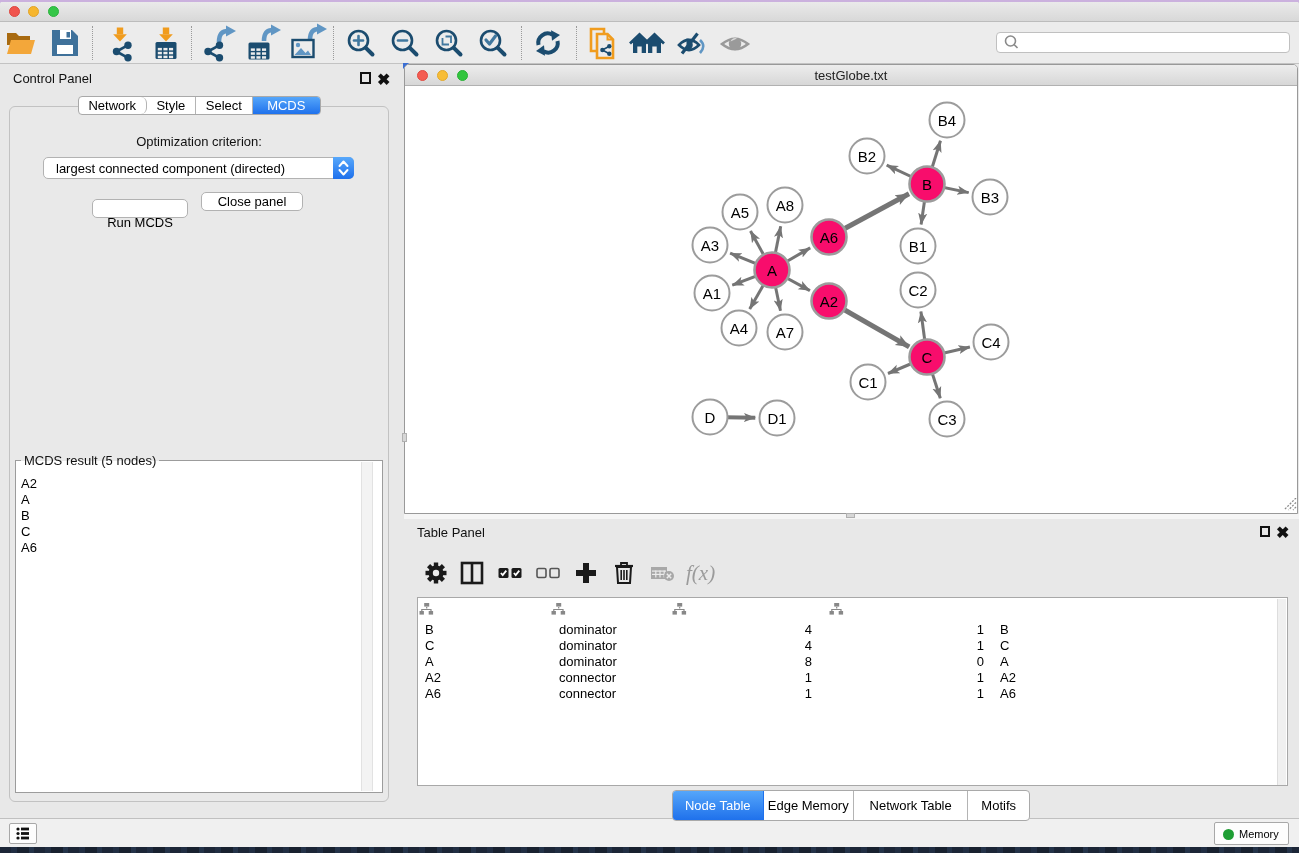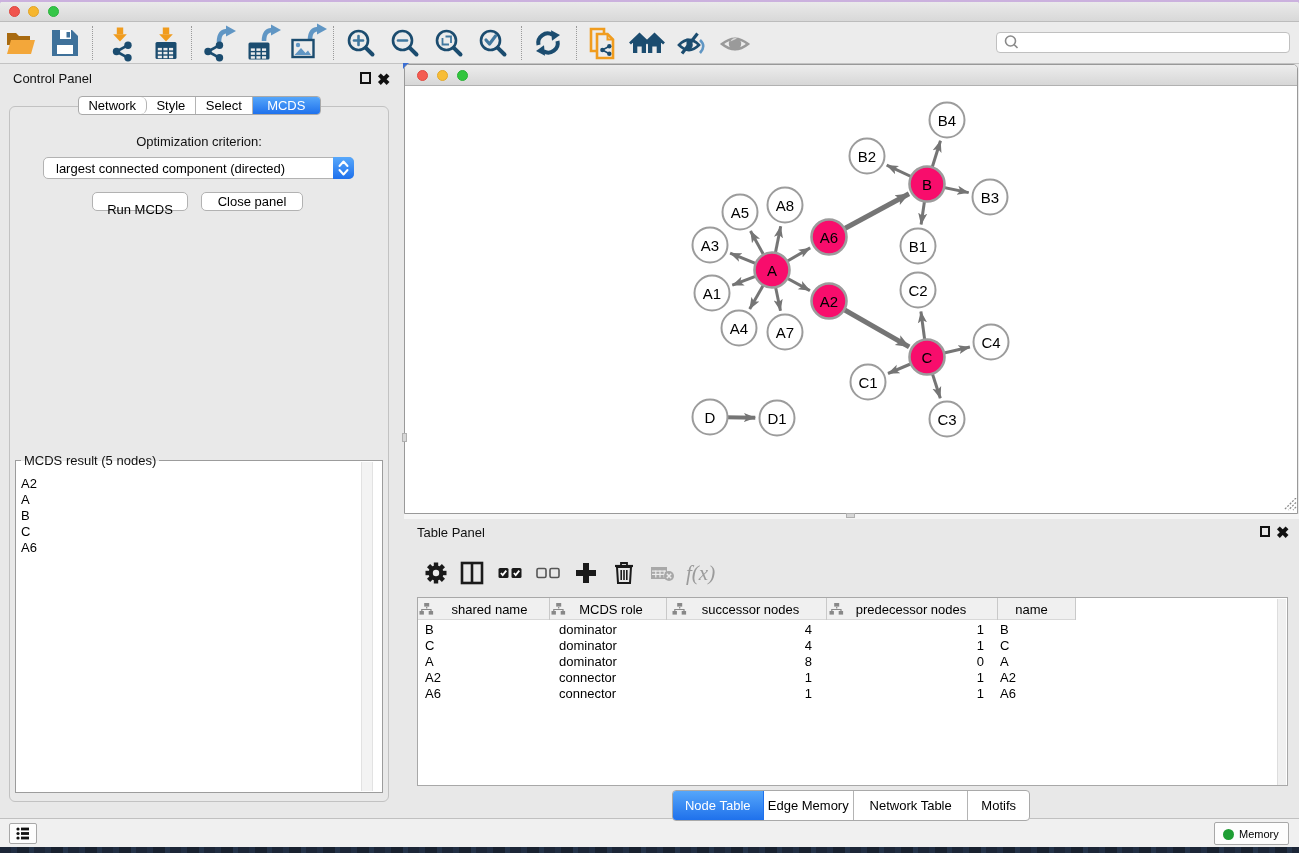--- a/index.html
+++ b/index.html
@@ -33,21 +33,21 @@
 .seg .sel { background:linear-gradient(#55a6fa,#1f71ec); color:#fff; border-right-color:#1f71ec; }
 #cp-tabs { left:78px; top:96px; width:243px; height:19px; z-index:5; }
 #opt-label { position:absolute; left:9px; top:134px; width:380px; text-align:center; font-size:13px; color:#111; }
 #combo { position:absolute; left:43px; top:157px; width:311px; height:22px;
   background:#fff; border:1px solid #b2b2b2; border-radius:5px; }
 #combo .txt { position:absolute; left:12px; top:3px; font-size:13px; color:#000; }
 #combo .cap { position:absolute; right:-1px; top:-1px; width:21px; height:22px;
   background:linear-gradient(#58a8fb,#1e70ec); border-radius:0 5px 5px 0; }
 .btn { position:absolute; background:#fff; border:1px solid #b2b2b2; border-radius:5px;
   font-size:13px; color:#000; text-align:center; }
-#btn-run { left:92px; top:192px; width:96px; height:19px; padding-top:9px; }
+#btn-run { left:92px; top:199px; width:96px; height:19px; padding-top:15px; }
 #btn-close { left:201px; top:192px; width:102px; height:19px; padding-top:1px; }
 #grpbox { position:absolute; left:15px; top:460px; width:368px; height:333px; border:1px solid #9c9c9c; z-index:3; }
 #grpbox .lbl { position:absolute; left:5px; top:-8px; background:linear-gradient(180deg,#e9e9e9 56%,#ffffff 56%); padding:0 3px; font-size:13px; color:#111; }
 #grplist { position:absolute; left:16px; top:461px; width:366px; height:331px; background:#fff; }
 #grplist .item { position:absolute; left:5px; font-size:13px; color:#000; }
 #grpscroll { position:absolute; left:345px; top:1px; width:12px; height:329px;
   background:#f3f3f3; border-left:1px solid #e2e2e2; border-right:1px solid #e2e2e2; }
 #net { position:absolute; left:404px; top:64px; width:894px; height:450px;
   border:1.5px solid #999; border-radius:5px 5px 0 0; background:#fff; }
 #net-title { position:absolute; left:0; top:0; width:100%; height:21px;
@@ -295,20 +295,21 @@
 </div>
 <div id="grpbox">
     <span class="lbl">MCDS result (5 nodes)</span>
   </div>
 
 <svg class="abs" style="left:403px;top:63px;" width="6" height="6">
     <path d="M0,0 L6,0 L0,6 Z" fill="#3b6fd4"></path>
   </svg>
 <div id="net">
   <div id="net-title">
+    <div class="title">testGlobe.txt</div>
     <div class="tl" style="left:12px; top:5px; width:11px; height:11px; background:#f45c52; border:0.5px solid #e04b42;"></div>
     <div class="tl" style="left:32px; top:5px; width:11px; height:11px; background:#f7bd37; border:0.5px solid #e3a92b;"></div>
     <div class="tl" style="left:52px; top:5px; width:11px; height:11px; background:#32c53e; border:0.5px solid #29b236;"></div>
   </div>
 </div>
 <svg id="graph" class="abs" style="left:405px;top:86px;" width="892" height="426" viewBox="405 86 892 426" font-family="Liberation Sans, sans-serif">
 <defs>
 <marker id="arr" viewBox="0 0 11 10" refX="10.5" refY="5" markerWidth="12" markerHeight="11" orient="auto" markerUnits="userSpaceOnUse">
         <path d="M0,0.8 L11,5 L0,9.2 L2.6,5 z" fill="#757575"></path>
       </marker>
@@ -446,37 +447,20 @@
         <rect x="-6.8" y="-2.5" width="1.2" height="7"></rect>
         <rect x="-2.6" y="-2.5" width="1.2" height="7"></rect>
         <rect x="1.6" y="-2.5" width="1.2" height="7"></rect>
       </g>
       <circle cx="7" cy="3" r="5" fill="#a8a8a8"></circle>
       <path d="M4.8,0.8 L9.2,5.2 M9.2,0.8 L4.8,5.2" stroke="#ececec" stroke-width="1.5"></path>
     </g>
 <text x="276" y="27" font-family="Liberation Serif, serif" font-style="italic" font-size="21" fill="#9b9b9b">f(x)</text>
 </svg>
 <div id="tbl">
-  <div id="tbl-head" style="width:658px;">
-    <div class="hcell" style="left:0; width:132px;">
-        <span style="left:12px;">shared name</span>
-      </div>
-    <div class="hcell" style="left:132px; width:117px;">
-        <span style="left:6px;">MCDS role</span>
-      </div>
-    <div class="hcell" style="left:249px; width:160px;">
-        <span style="left:8px;">successor nodes</span>
-      </div>
-    <div class="hcell" style="left:409px; width:171px;">
-        <span style="left:-2px;">predecessor nodes</span>
-      </div>
-    <div class="hcell" style="left:580px; width:78px;">
-        <span style="right:10px;">name</span>
-      </div>
-  </div>
   <svg id="hicons" class="abs" style="left:0;top:0;" width="658" height="22" viewBox="0 0 658 22">
       <g transform="translate(8,11)">
         <rect x="-1.8" y="-6" width="5" height="3.6" fill="#888"></rect>
         <rect x="-6.5" y="2" width="4.4" height="3.6" fill="#888"></rect>
         <rect x="2.7" y="2" width="4.4" height="3.6" fill="#888"></rect>
         <path d="M0.7,-2 L0.7,-0.5 M-4.2,2 L-4.2,0.5 L5,0.5 L5,2 M-4.2,0.5 L0.7,0.5" fill="none" stroke="#888" stroke-width="1.2"></path>
       </g>
       <g transform="translate(140,11)">
         <rect x="-1.8" y="-6" width="5" height="3.6" fill="#888"></rect>
         <rect x="-6.5" y="2" width="4.4" height="3.6" fill="#888"></rect>

